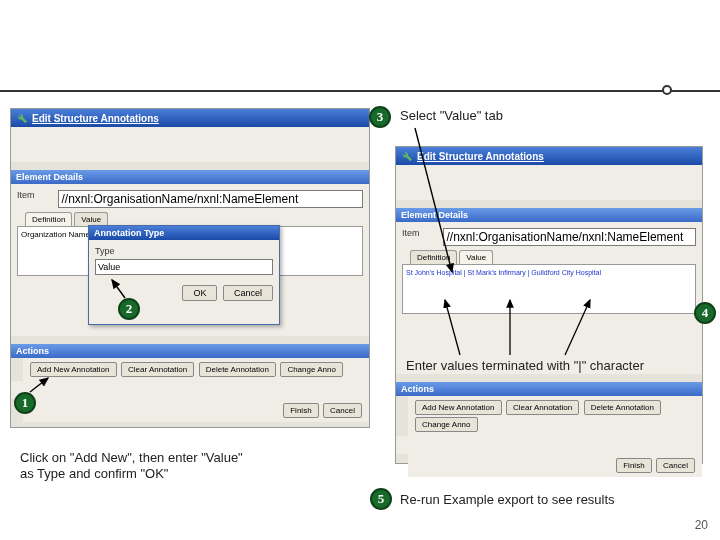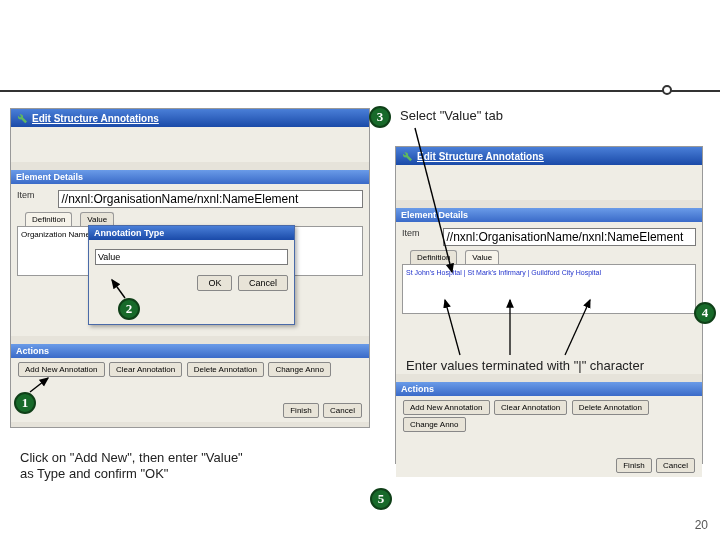--- a/index.html
+++ b/index.html
@@ -13,34 +13,34 @@
   .screenshot { position: absolute; background: #e6e3da; border: 1px solid #999; font-size: 9px; }
   .ss1 { left: 10px; top: 108px; width: 360px; height: 320px; }
   .ss2 { left: 395px; top: 146px; width: 308px; height: 318px; }
 
   .win-title { background: linear-gradient(#4a7fd8,#1a4aa8); color: white; padding: 3px 5px; font-weight: bold; font-size: 10px; display: flex; align-items: center; gap: 4px; text-decoration: underline; }
   .win-icon { width: 12px; height: 12px; display: inline-flex; align-items: center; justify-content: center; }
   .section-title { background: linear-gradient(#6a9be8,#3a6ac8); color: white; padding: 2px 5px; font-size: 9px; font-weight: bold; margin-top: 8px; }
   .body-area { background: #efede5; padding: 4px 6px; }
   .label { color: #333; font-size: 9px; }
   .path-box { background: white; border: 1px solid #7a7a7a; padding: 1px 3px; font-size: 12px; overflow: hidden; white-space: nowrap; }
-  .tabs { display: flex; gap: 8px; margin-top: 4px; padding-left: 8px; }
+  .tabs { display: flex; gap: 2px; margin-top: 4px; padding-left: 8px; }
   .tab { border: 1px solid #999; border-bottom: none; background: #e8e4d8; padding: 2px 6px; font-size: 8px; border-radius: 3px 3px 0 0; cursor: pointer; }
   .tab.active { background: #f6f3ea; }
   .tab-content { border: 1px solid #999; background: white; min-height: 50px; padding: 3px; font-size: 8px; }
 
   .dlg { position: absolute; background: #efede5; border: 1px solid #4a6aa8; font-size: 9px; box-shadow: 2px 2px 4px rgba(0,0,0,0.3); }
-  .dlg1 { left: 88px; top: 225px; width: 207px; height: 100px; }
+  .dlg1 { left: 88px; top: 225px; width: 192px; height: 100px; }
   .dlg-title { background: linear-gradient(#4a7fd8,#1a4aa8); color: white; padding: 2px 5px; font-weight: bold; font-size: 9px; }
   .dlg-body { padding: 6px; }
   .dlg-input { width: 100%; border: 1px solid #7a7a7a; background: white; padding: 2px; font-size: 9px; margin-top: 3px; }
   .dlg-buttons { text-align: right; padding: 4px 6px; }
   .btn { border: 1px solid #888; background: #e8e4d8; padding: 2px 10px; font-size: 9px; cursor: pointer; margin-left: 3px; border-radius: 2px; }
 
-  .actions { background: #efede5; padding: 3px 6px; }
+  .actions { background: #efede5; padding: 3px 6px; margin-left: 12px; }
   .actions .btn { padding: 2px 6px; font-size: 8px; margin: 1px; }
 
   .callout-num { position: absolute; width: 22px; height: 22px; border-radius: 50%; background: #186a2a; color: white; border: 2px solid #0f4018; display: flex; align-items: center; justify-content: center; font-weight: bold; font-size: 13px; font-family: 'Times New Roman', serif; z-index: 50; }
   .c1 { left: 14px; top: 392px; }
   .c2 { left: 118px; top: 298px; }
   .c3 { left: 369px; top: 106px; }
   .c4 { left: 694px; top: 302px; }
   .c5 { left: 370px; top: 488px; }
 
   .callout-text { position: absolute; font-size: 13px; color: #222; line-height: 1.25; }
@@ -101,20 +101,21 @@
     <div style="height:18px;background:#efede5"></div>
     <div class="actions" style="text-align:right">
       <button class="btn">Finish</button>
       <button class="btn">Cancel</button>
     </div>
   </div>
 
   <div class="dlg dlg1">
     <div class="dlg-title">Annotation Type</div>
     <div class="dlg-body">
+      <div class="label">Type</div>
       <input class="dlg-input" value="Value" style="">
     </div>
     <div class="dlg-buttons">
       <button class="btn">OK</button>
       <button class="btn">Cancel</button>
     </div>
   </div>
 
   <div class="screenshot ss2">
     <div class="win-title">
@@ -157,20 +158,21 @@
 
   <div class="callout-num c1">1</div>
   <div class="callout-num c2">2</div>
   <div class="callout-num c3">3</div>
   <div class="callout-num c4">4</div>
   <div class="callout-num c5">5</div>
 
   <div class="callout-text t1">Click on "Add New", then enter "Value" as Type and confirm "OK"</div>
   <div class="callout-text t3">Select "Value" tab</div>
   <div class="callout-text t4">Enter values terminated with "|" character</div>
+  <div class="callout-text t5">Re-run Example export to see results</div>
 
   <div class="page-num">20</div>
 
   <svg class="arrows">
     <defs>
       <marker id="ah" markerWidth="8" markerHeight="8" refX="6" refY="3" orient="auto">
         <path d="M0,0 L7,3 L0,6 Z" fill="black"></path>
       </marker>
     </defs>
 

